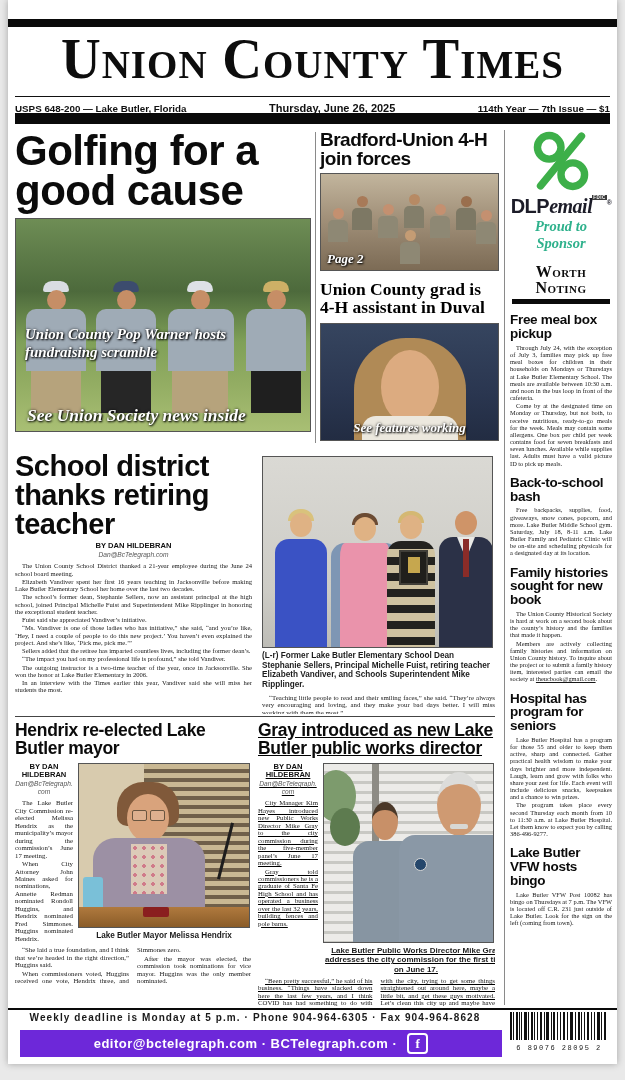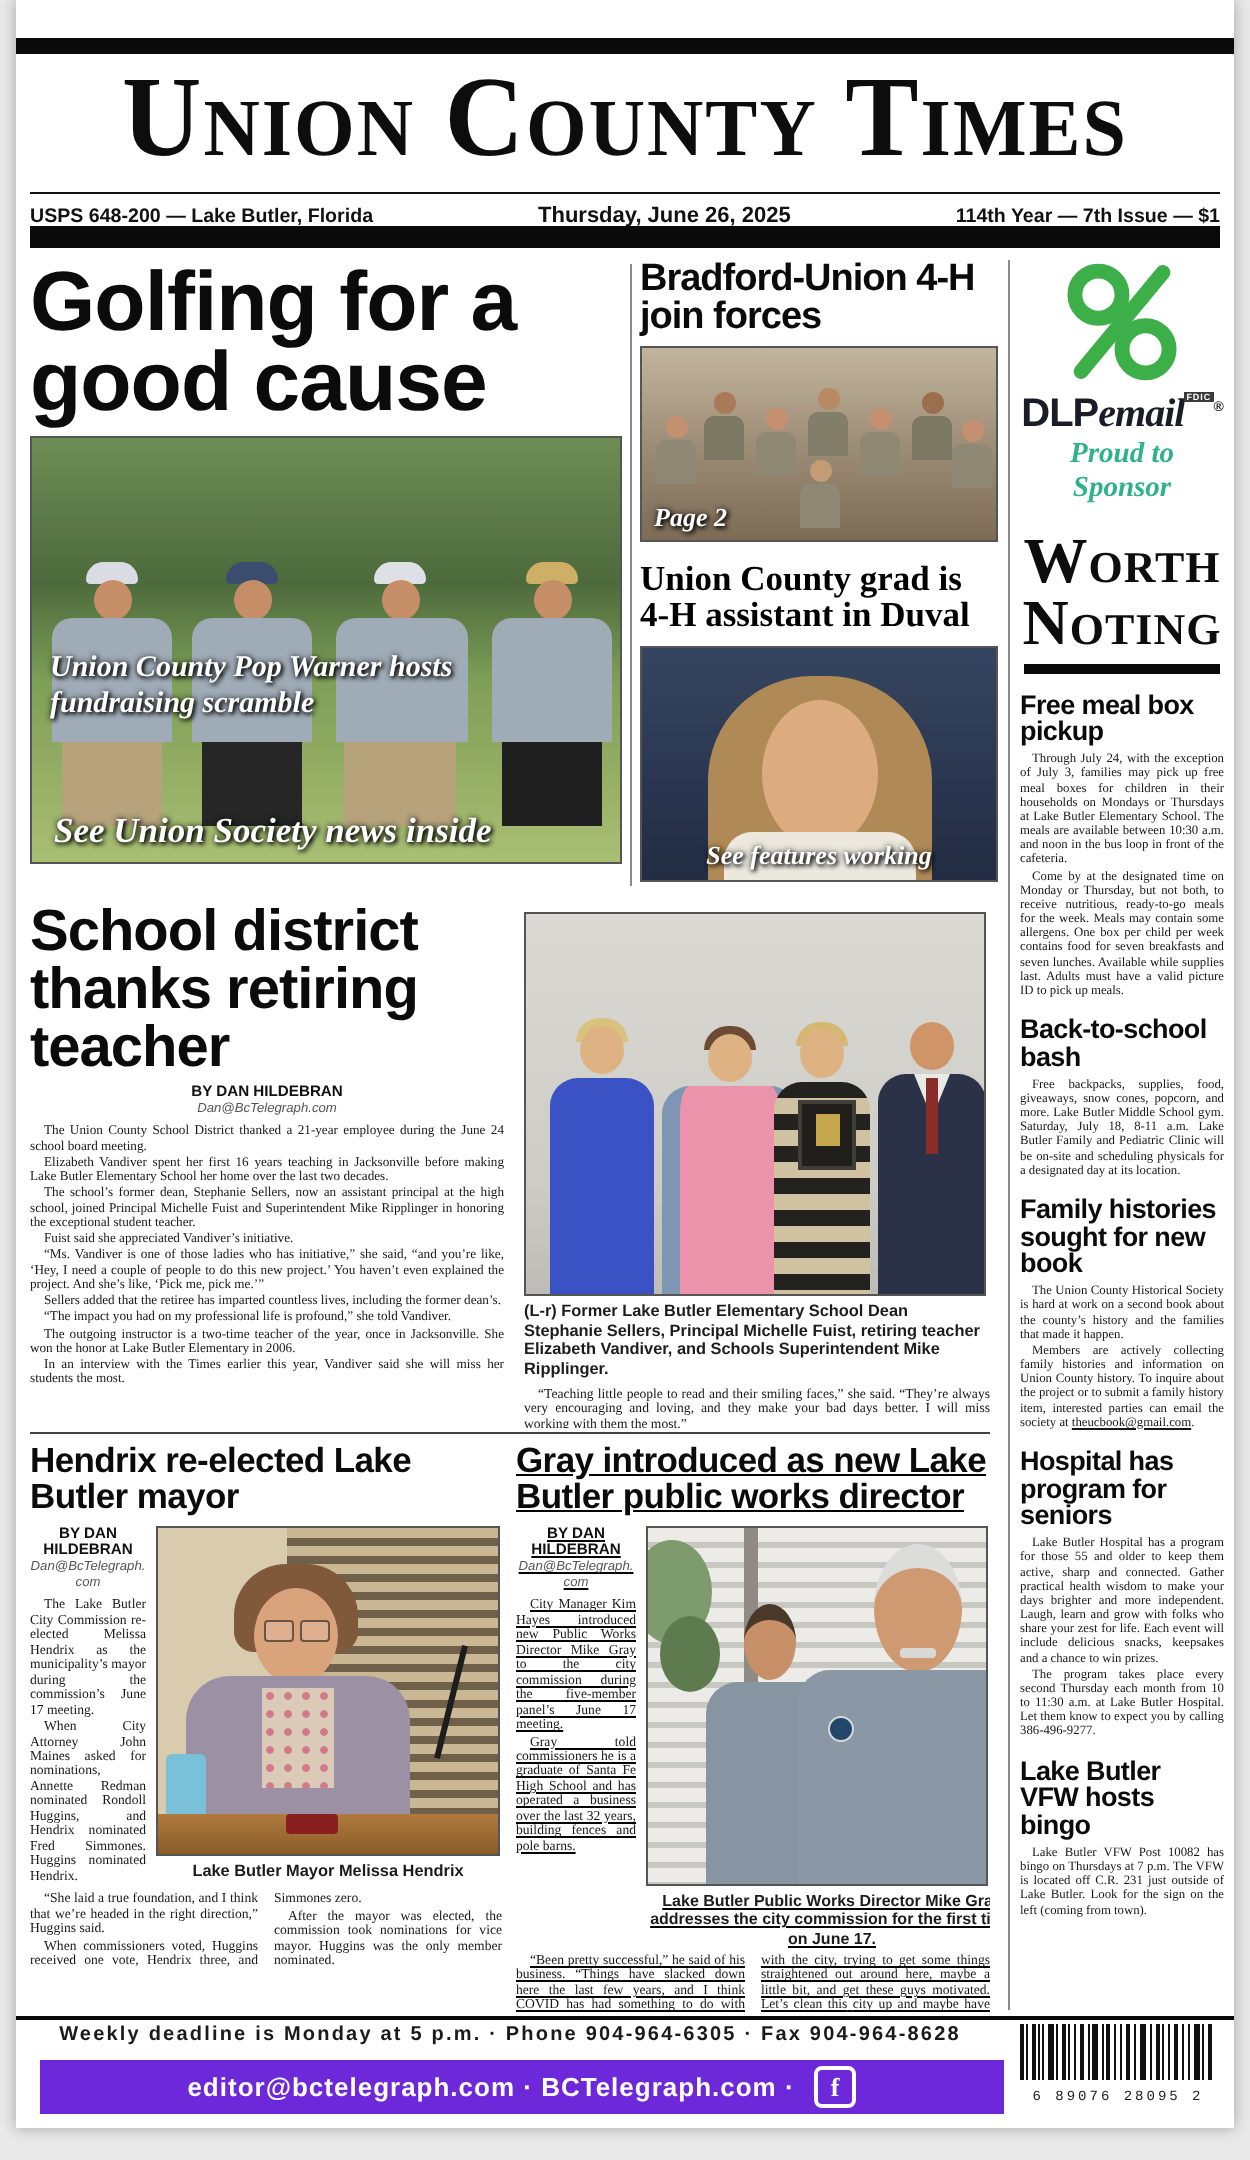--- a/index.html
+++ b/index.html
@@ -101,21 +101,21 @@
   .patch{position:absolute;width:11px;height:11px;border-radius:50%;background:#24466b;border:1px solid #d8d8d8;}
 
   
   .ad{ text-align:center;}
   .ad .brand{font-size:20px;font-weight:900;color:#1c1c28;letter-spacing:-0.5px;line-height:1.05;}
   .ad .brand .bk{font-family:"Liberation Serif",serif;font-style:italic;font-weight:bold;}
   .ad .reg{font-size:7px;vertical-align:super;}
   .ad .fdic{font-size:4.5px;font-weight:bold;background:#3a3a3a;color:#fff;padding:0 1px;vertical-align:top;letter-spacing:.5px;}
   .ad .tag{font-family:"Liberation Serif",serif;font-style:italic;font-weight:bold;font-size:14.5px;margin-top:1px;}
   .wn-title{font-family:"Liberation Serif",serif;font-weight:900;font-variant:small-caps;
-      font-size:32px;line-height:0.98;text-align:center;color:#0d0d0d;letter-spacing:0.5px;}
+      font-size:16px;line-height:0.98;text-align:center;color:#0d0d0d;letter-spacing:0.5px;}
   .wn-bar{height:5px;background:#0a0a0a;margin:4px 2px 8px;}
   .wn-h{font-size:13.5px;font-weight:bold;line-height:1.02;letter-spacing:-0.3px;color:#0b0b0b;margin:9px 0 3px;}
   .wn-p{font-family:"Liberation Serif",serif;font-size:6.4px;line-height:1.12;text-align:justify;color:#181818;}
   .wn-p p{margin:0 0 1px;text-indent:6px;}
   .u{text-decoration:underline;}
 
   .cols2{column-count:2;column-gap:8px;margin-top:3px;}
   .flexrow{display:flex;gap:5px;}
 
   

